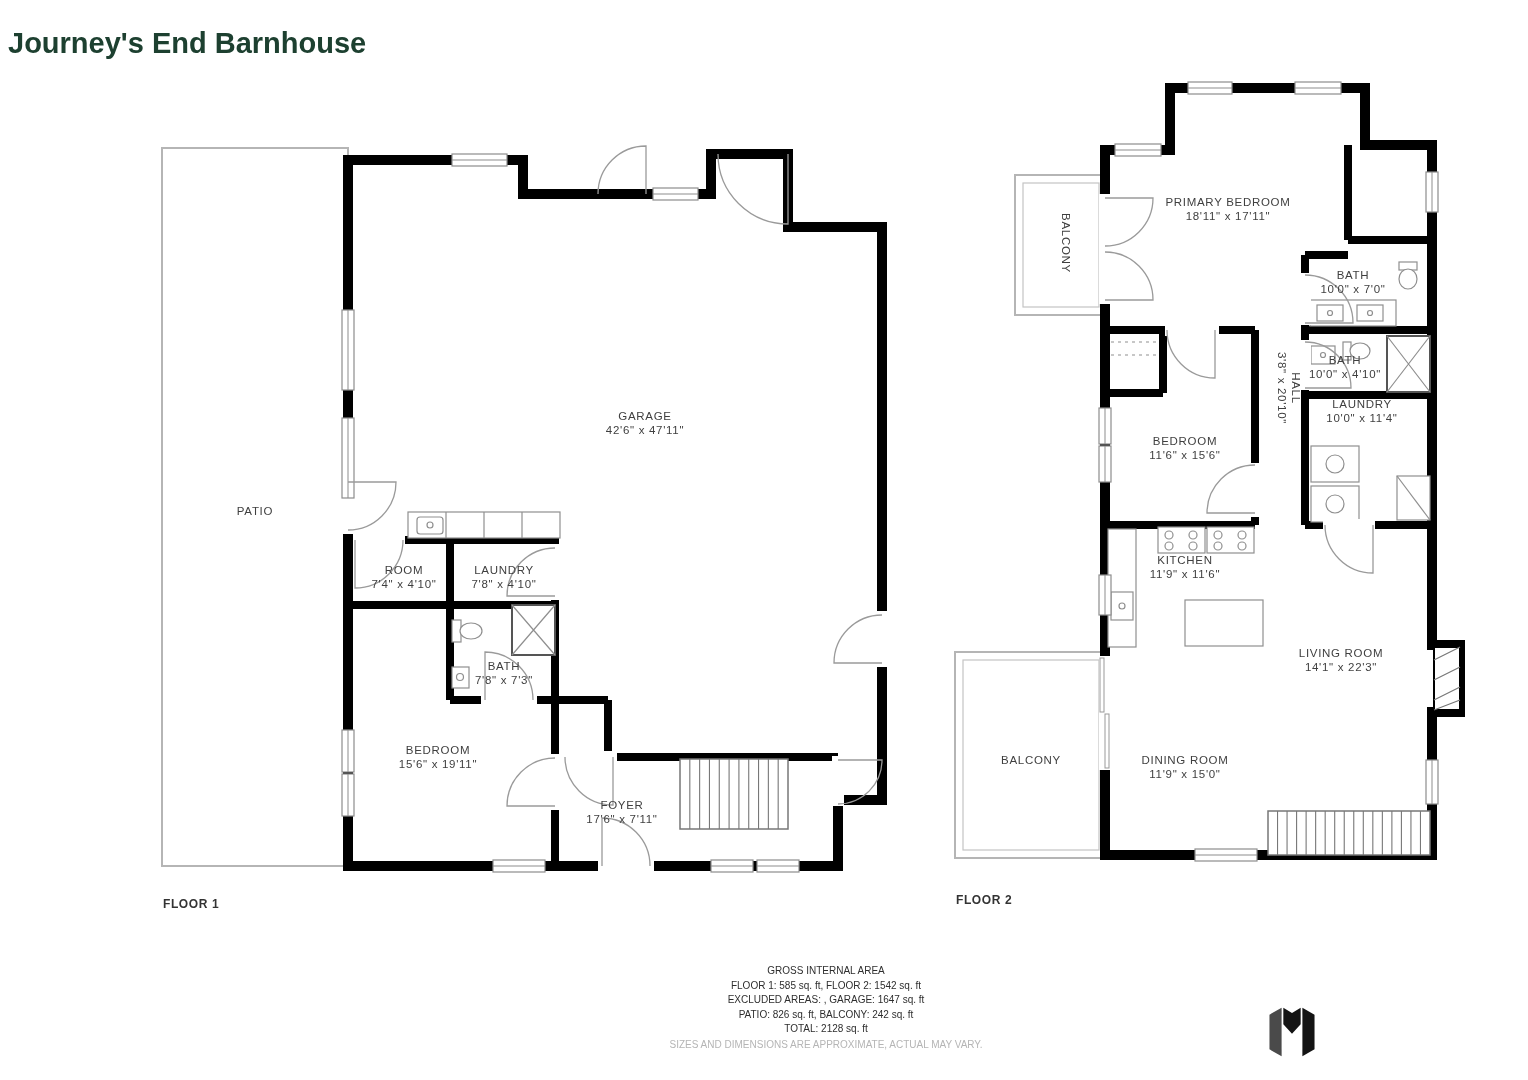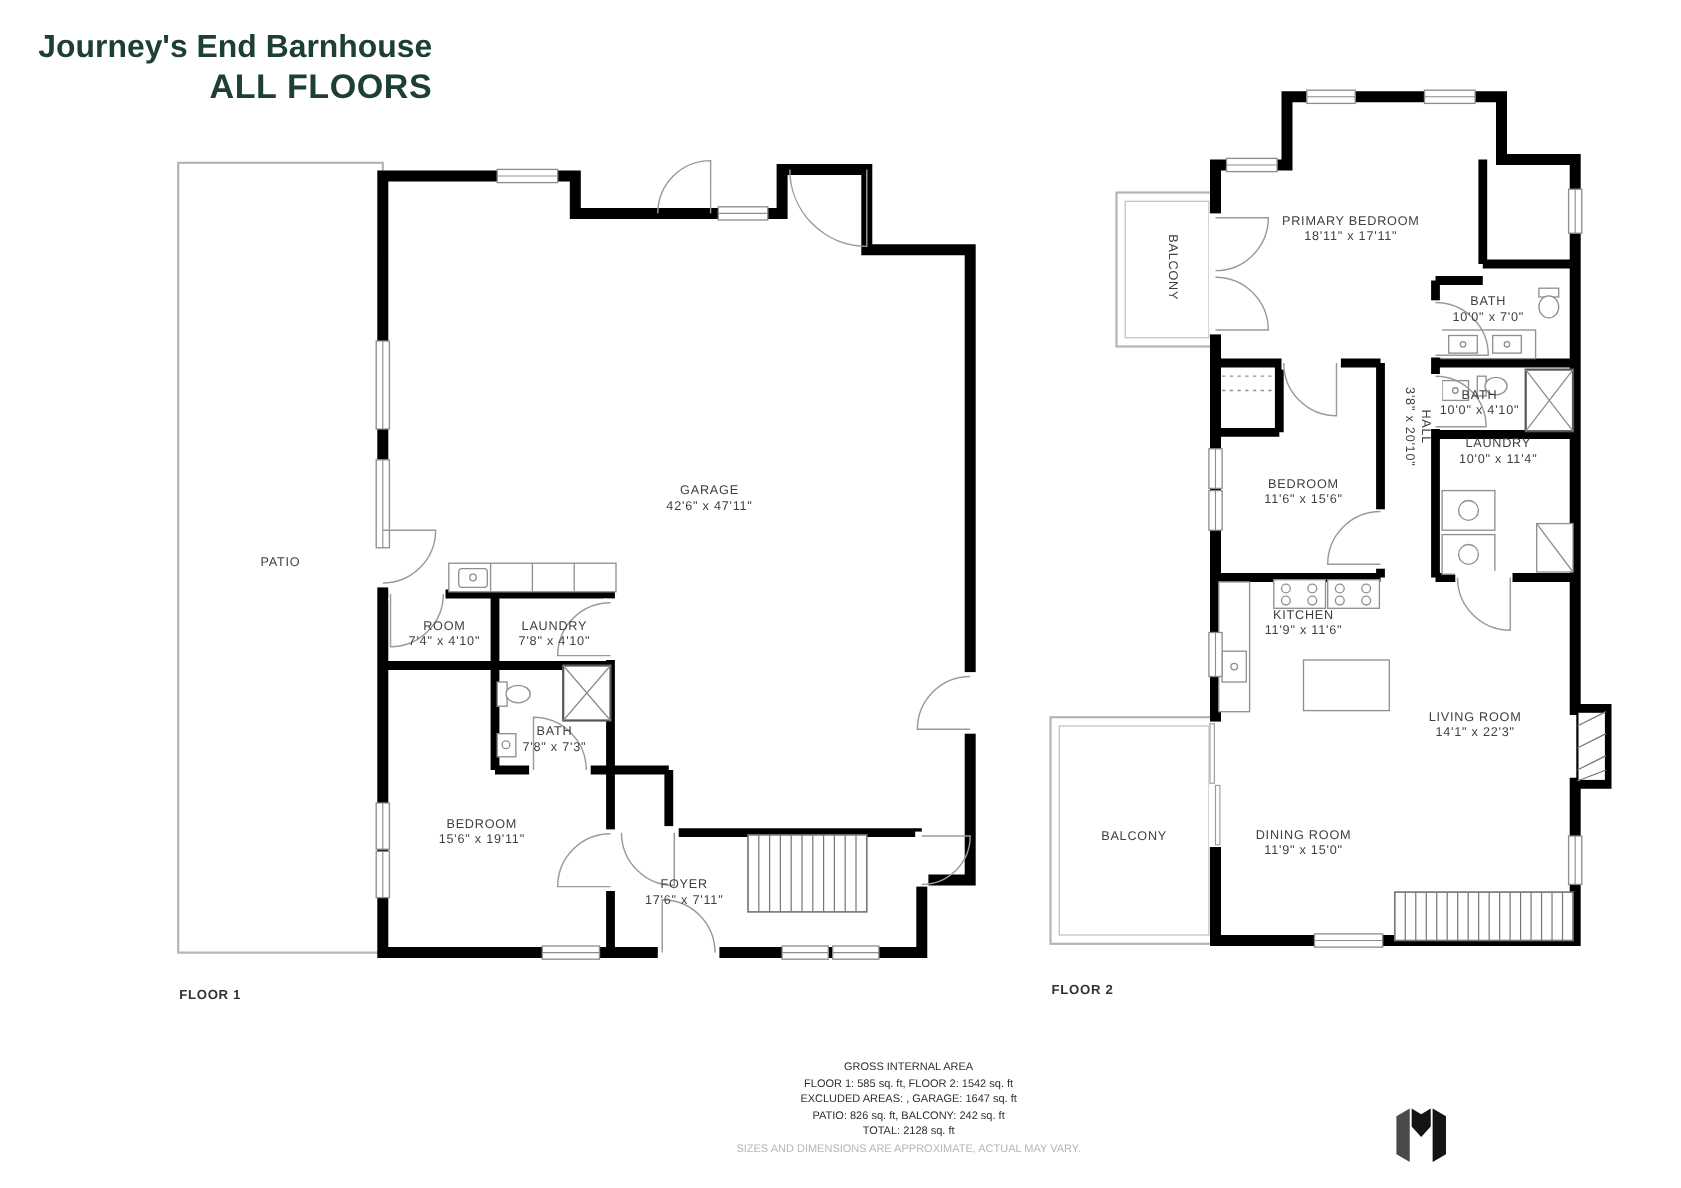--- a/index.html
+++ b/index.html
@@ -1,19 +1,19 @@
 <!DOCTYPE html>
 <html><head>
 <meta charset="utf-8">
 <style>
   html,body{margin:0;padding:0;background:#fff;}
   body{width:1528px;height:1080px;position:relative;overflow:hidden;
        font-family:"Liberation Sans",sans-serif;}
   .page{position:absolute;inset:0;}
-  .title{position:absolute;left:8px;top:26px;width:385px;text-align:right;
+  .title{position:absolute;left:8px;top:26px;width:385px;text-align:left;
          color:#1d4030;font-weight:bold;}
   .t1{font-size:29px;line-height:35px;}
   .t2{font-size:31px;line-height:36px;letter-spacing:.5px;}
   .t3{font-size:28px;line-height:34px;}
   svg.plan{position:absolute;}
   .rl{position:absolute;transform:translate(-50%,-50%);text-align:center;
       color:#3f3f3f;font-size:11.5px;letter-spacing:.7px;line-height:13.5px;
       white-space:nowrap;}
   .rl .dims{display:block;}
   .vert{transform:translate(-50%,-50%) rotate(90deg);}
@@ -28,21 +28,20 @@
   .brand .word{font-size:36px;font-weight:bold;color:#262626;
                letter-spacing:-0.5px;}
 </style>
 </head>
 <body>
 
 <div class="page">
 
   <div class="title">
     <div class="t1">Journey's End Barnhouse</div>
-    <div class="t2">ALL FLOORS</div>
   </div>
 
   <svg id="f1" class="plan" style="left:155px;top:140px" width="760" height="740" viewBox="0 0 760 740">
     <rect x="7" y="8" width="186" height="718" fill="none" stroke="#b5b5b5" stroke-width="2"></rect>
     <path d="M193,20 H368 V54 H556 V14 H633 V87 H727 V660 H683 V726 H193 Z" fill="#ffffff" stroke="#000" stroke-width="10"></path>
     <path d="M193,400 H400 M295,400 V465 M400,395 V726 M193,465 H400 M295,465 V560 M295,560 H400 M400,560 H453 M453,560 V617 M453,617 H683 M683,617 V726" fill="none" stroke="#000" stroke-width="8"></path>
     <g stroke="#8f8f8f" fill="#ffffff" stroke-width="1.2">
       <rect x="253" y="372" width="152" height="26"></rect>
       <line x1="291" y1="372" x2="291" y2="398"></line>
       <line x1="329" y1="372" x2="329" y2="398"></line>
@@ -202,21 +201,21 @@
       <line x1="456.4117647058823" y1="731" x2="456.4117647058823" y2="775" stroke="#777" stroke-width="1.1"></line>
       <line x1="465.94117647058823" y1="731" x2="465.94117647058823" y2="775" stroke="#777" stroke-width="1.1"></line>
       <line x1="475.47058823529414" y1="731" x2="475.47058823529414" y2="775" stroke="#777" stroke-width="1.1"></line>
       <rect x="155" y="578" width="4" height="54" fill="#ffffff" stroke="#999" stroke-width="1"></rect>
       <rect x="160" y="634" width="4" height="54" fill="#ffffff" stroke="#999" stroke-width="1"></rect>
     </svg>
 
   <div class="rl" style="left:255px;top:512px">
     <span>PATIO</span>
   </div>
-  <div class="rl" style="left:645px;top:454px">
+  <div class="rl" style="left:645px;top:423px">
     <span>GARAGE</span>
     <span class="dims">42'6" x 47'11"</span>
   </div>
   <div class="rl" style="left:404px;top:577px">
     <span>ROOM</span>
     <span class="dims">7'4" x 4'10"</span>
   </div>
   <div class="rl" style="left:504px;top:577px">
     <span>LAUNDRY</span>
     <span class="dims">7'8" x 4'10"</span>

